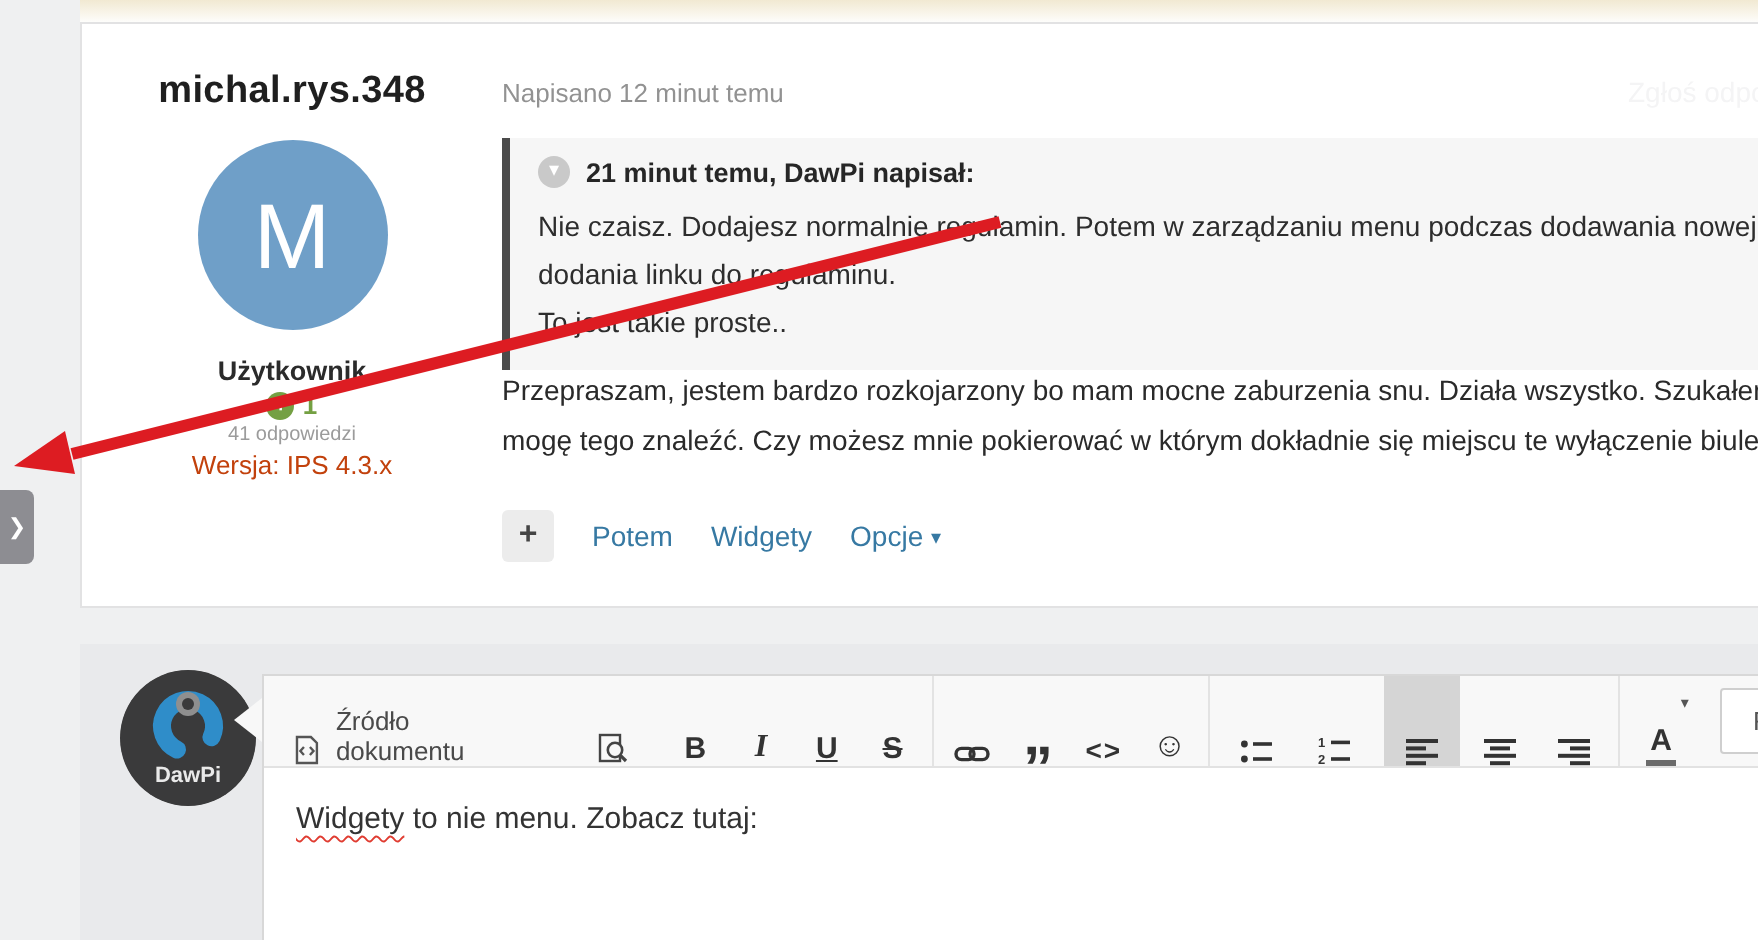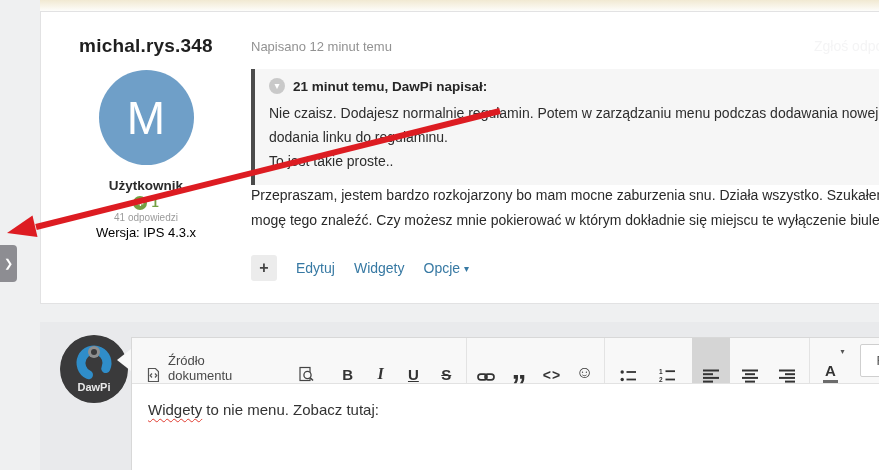--- a/index.html
+++ b/index.html
@@ -23,21 +23,21 @@
   .author-name{margin-top:23px;font-size:19px;font-weight:bold;color:#1f1f1f;letter-spacing:.2px;}
   .avatar{width:95px;height:95px;border-radius:50%;background:#6f9fc8;margin:13px auto 0;
     display:flex;align-items:center;justify-content:center;}
   .avatar span{color:#ffffff;font-size:46px;line-height:1;font-weight:400;}
   .author-group{margin-top:13px;font-size:13.5px;font-weight:bold;color:#2b2b2b;}
   .rep-row{margin-top:2px;display:flex;align-items:center;justify-content:center;gap:4px;}
   .rep-circle{width:14px;height:14px;border-radius:50%;background:#74a043;color:#fff;
     font-size:11px;font-weight:bold;line-height:14px;text-align:center;}
   .rep-count{color:#74a043;font-size:13px;font-weight:bold;}
   .author-replies{margin-top:2px;font-size:10px;color:#9b9b9b;}
-  .author-version{margin-top:2px;font-size:13px;color:#000000;}
+  .author-version{margin-top:2px;font-size:13px;color:#c2410c;}
 
   .content-col{position:absolute;left:210px;top:0;right:0;}
   .posted-meta{position:absolute;left:0;top:27px;font-size:13px;color:#929292;}
   .report-link{position:absolute;left:563px;top:26px;font-size:14px;color:#f4f4f5;white-space:nowrap;}
 
   .quote{position:absolute;left:0;top:57px;right:0;background:#f6f6f6;border-left:4px solid #4b4b4b;}
   .quote-header{padding:9px 14px 3px;display:flex;align-items:center;gap:8px;}
   .quote-toggle{width:16px;height:16px;border-radius:50%;background:#c9c9c9;color:#fff;
     font-size:10px;line-height:16px;text-align:center;flex:0 0 auto;}
   .quote-title{font-size:13.5px;font-weight:bold;color:#262626;}
@@ -134,21 +134,21 @@
         </div>
       </div>
 
       <div class="post-body">
         <div class="post-line">Przepraszam, jestem bardzo rozkojarzony bo mam mocne zaburzenia snu. Działa wszystko. Szukałem</div>
         <div class="post-line">mogę tego znaleźć. Czy możesz mnie pokierować w którym dokładnie się miejscu te wyłączenie biulety</div>
       </div>
 
       <div class="actions">
         <button class="multiquote-btn">+</button>
-        <a class="action-link">Edytuj</a>
+        <a class="action-link">Potem</a>
         <a class="action-link">Widgety</a>
         <a class="action-link"><span>Opcje</span> <span class="caret">▾</span></a>
       </div>
     </div>
   </div>
 
   <div class="side-tab">
     <span>❯</span>
   </div>
 

